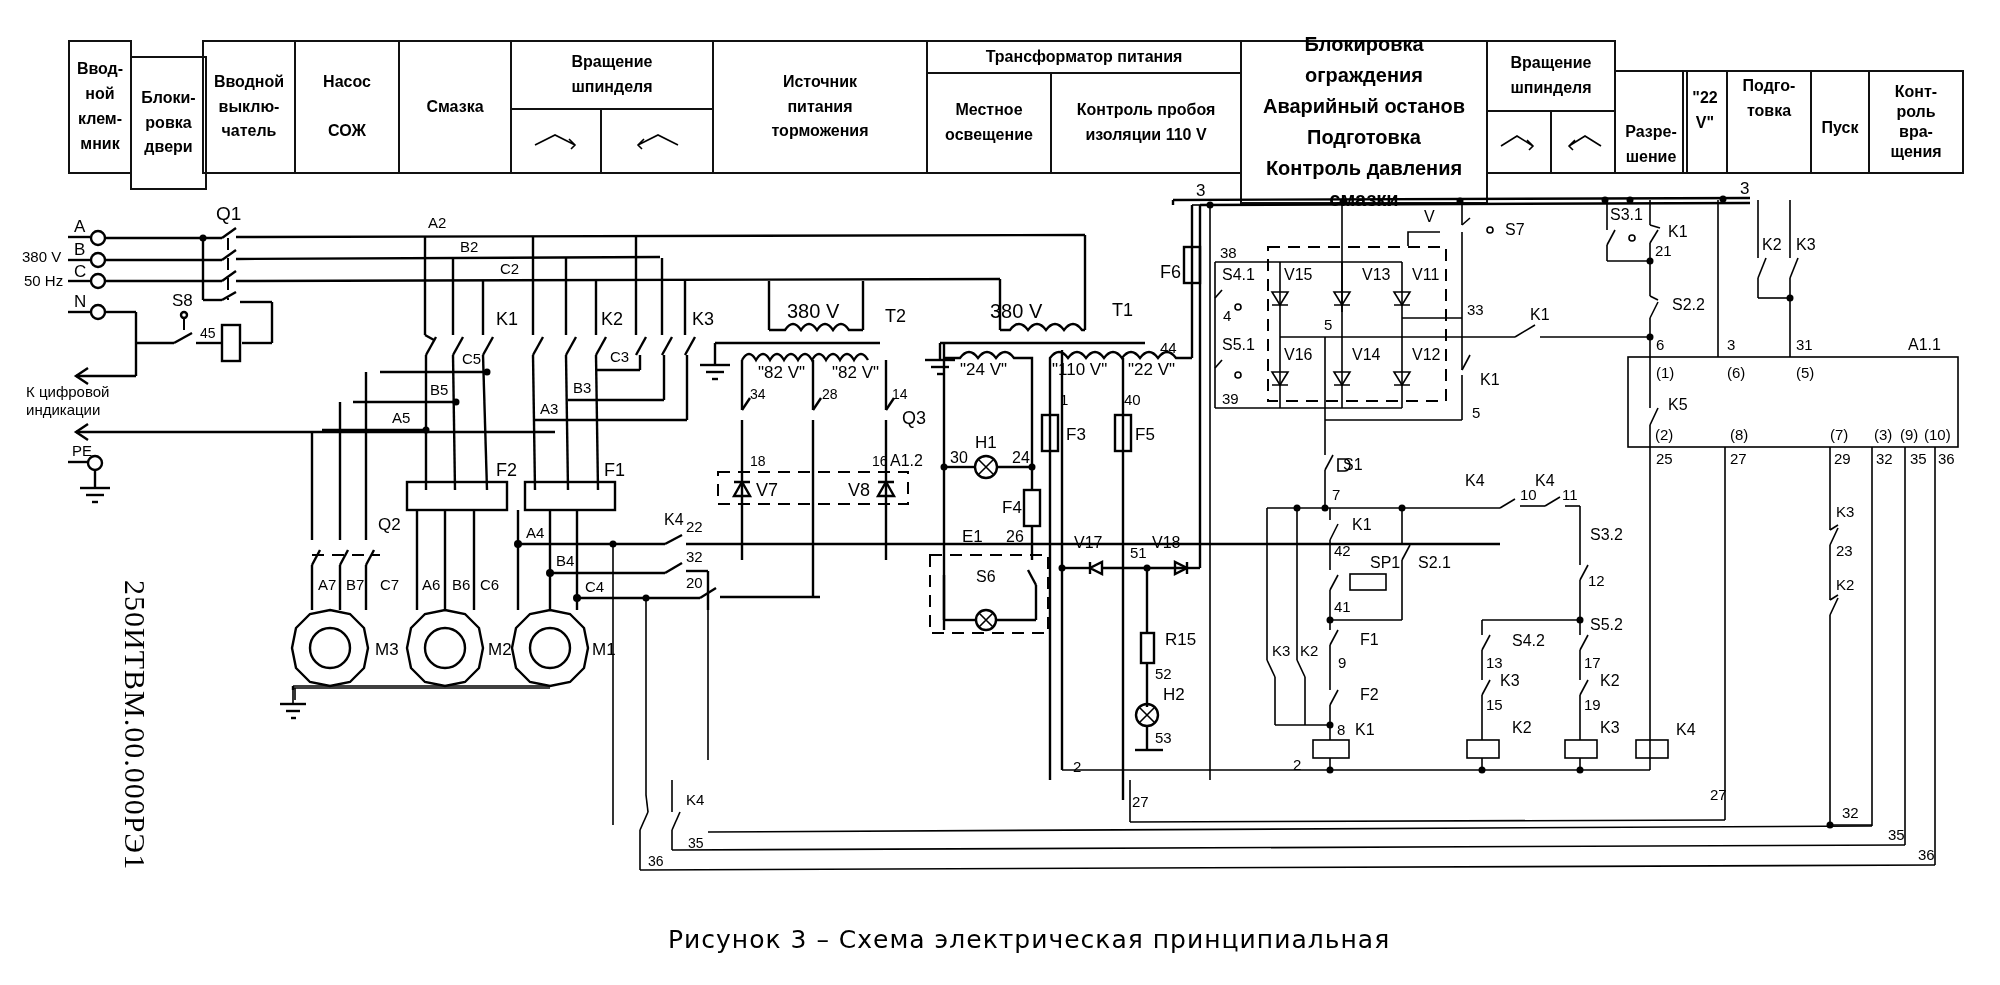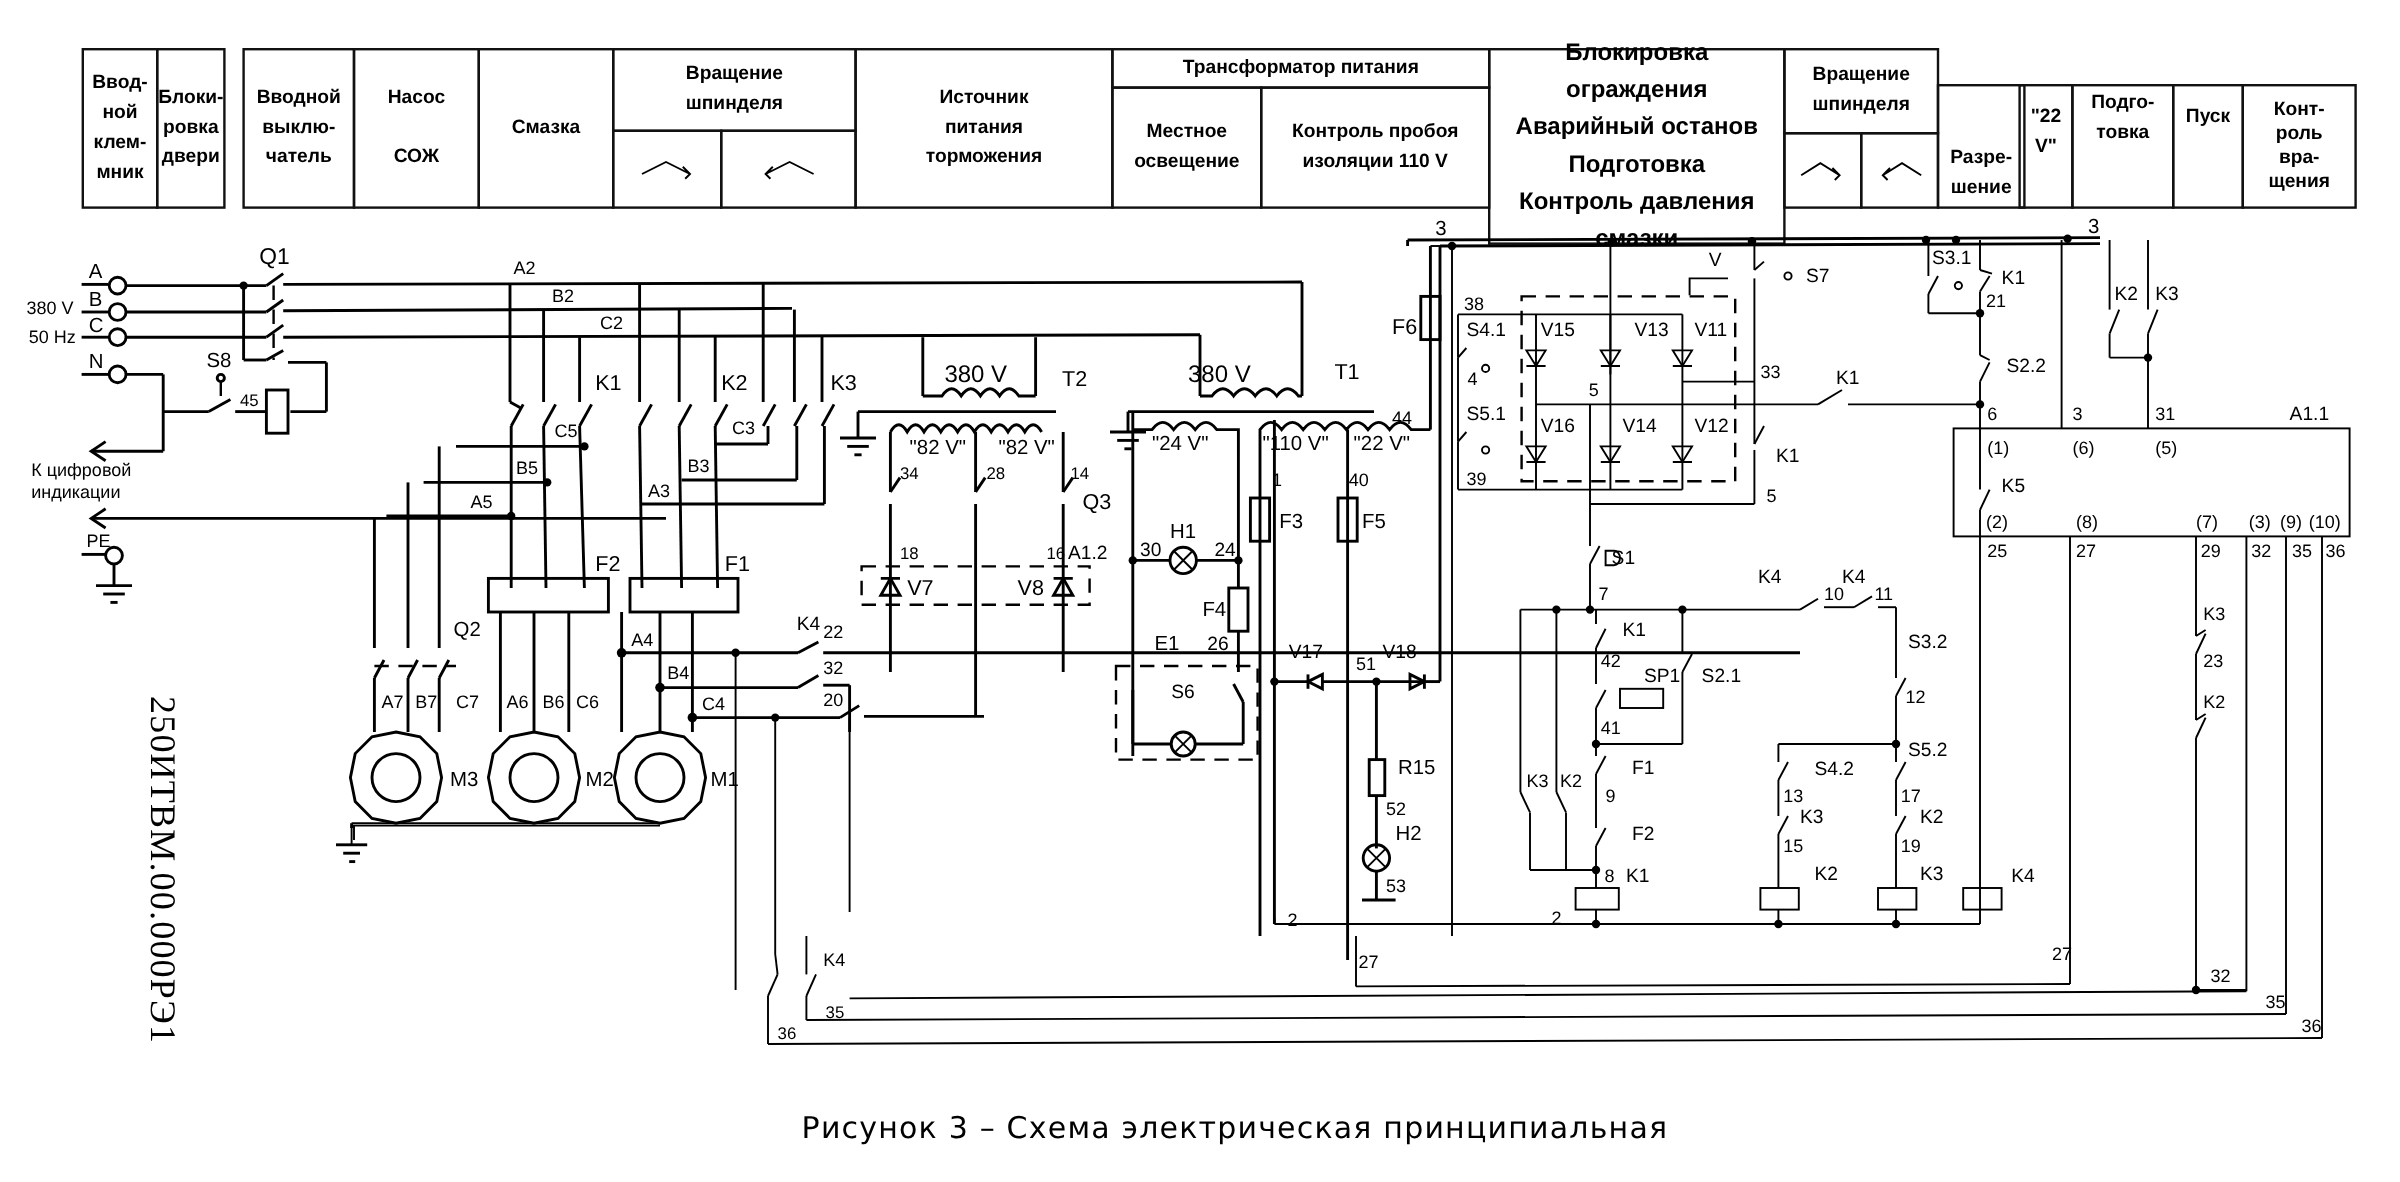--- a/index.html
+++ b/index.html
@@ -19,21 +19,21 @@
 </head>
 <body>
 
 <div id="hdr">
   <div class="cell" style="left:0;top:0;width:64px;height:134px">
       <span>Ввод-
 ной
 клем-
 мник</span>
     </div>
-  <div class="cell" style="left:62px;top:0;width:58px;height:134px">
+  <div class="cell" style="left:62px;top:16px;width:77px;height:134px">
       <span>Блоки-
 ровка
 двери</span>
     </div>
   <div class="cell" style="left:134px;top:0;width:94px;height:134px">
       <span>Вводной
 выклю-
 чатель</span>
     </div>
   <div class="cell" style="left:226px;top:0;width:106px;height:134px">
@@ -98,21 +98,21 @@
       <span>Разре-
 шение</span>
     </div>
   <div class="cell" style="left:1614px;top:30px;width:46px;height:104px;align-items:flex-start;padding-top:14px">
       <span>"22 V"</span>
     </div>
   <div class="cell" style="left:1658px;top:30px;width:86px;height:104px;align-items:flex-start;">
       <span>Подго-
 товка</span>
     </div>
-  <div class="cell" style="left:1742px;top:30px;width:60px;height:104px;align-items:flex-start;padding-top:14px">
+  <div class="cell" style="left:1742px;top:30px;width:60px;height:104px;align-items:center;padding-top:14px">
       <span>Пуск</span>
     </div>
   <div class="cell" style="left:1800px;top:30px;width:96px;height:104px;line-height:1.25">
       <span>Конт-
 роль
 вра-
 щения</span>
     </div>
 </div>
 

